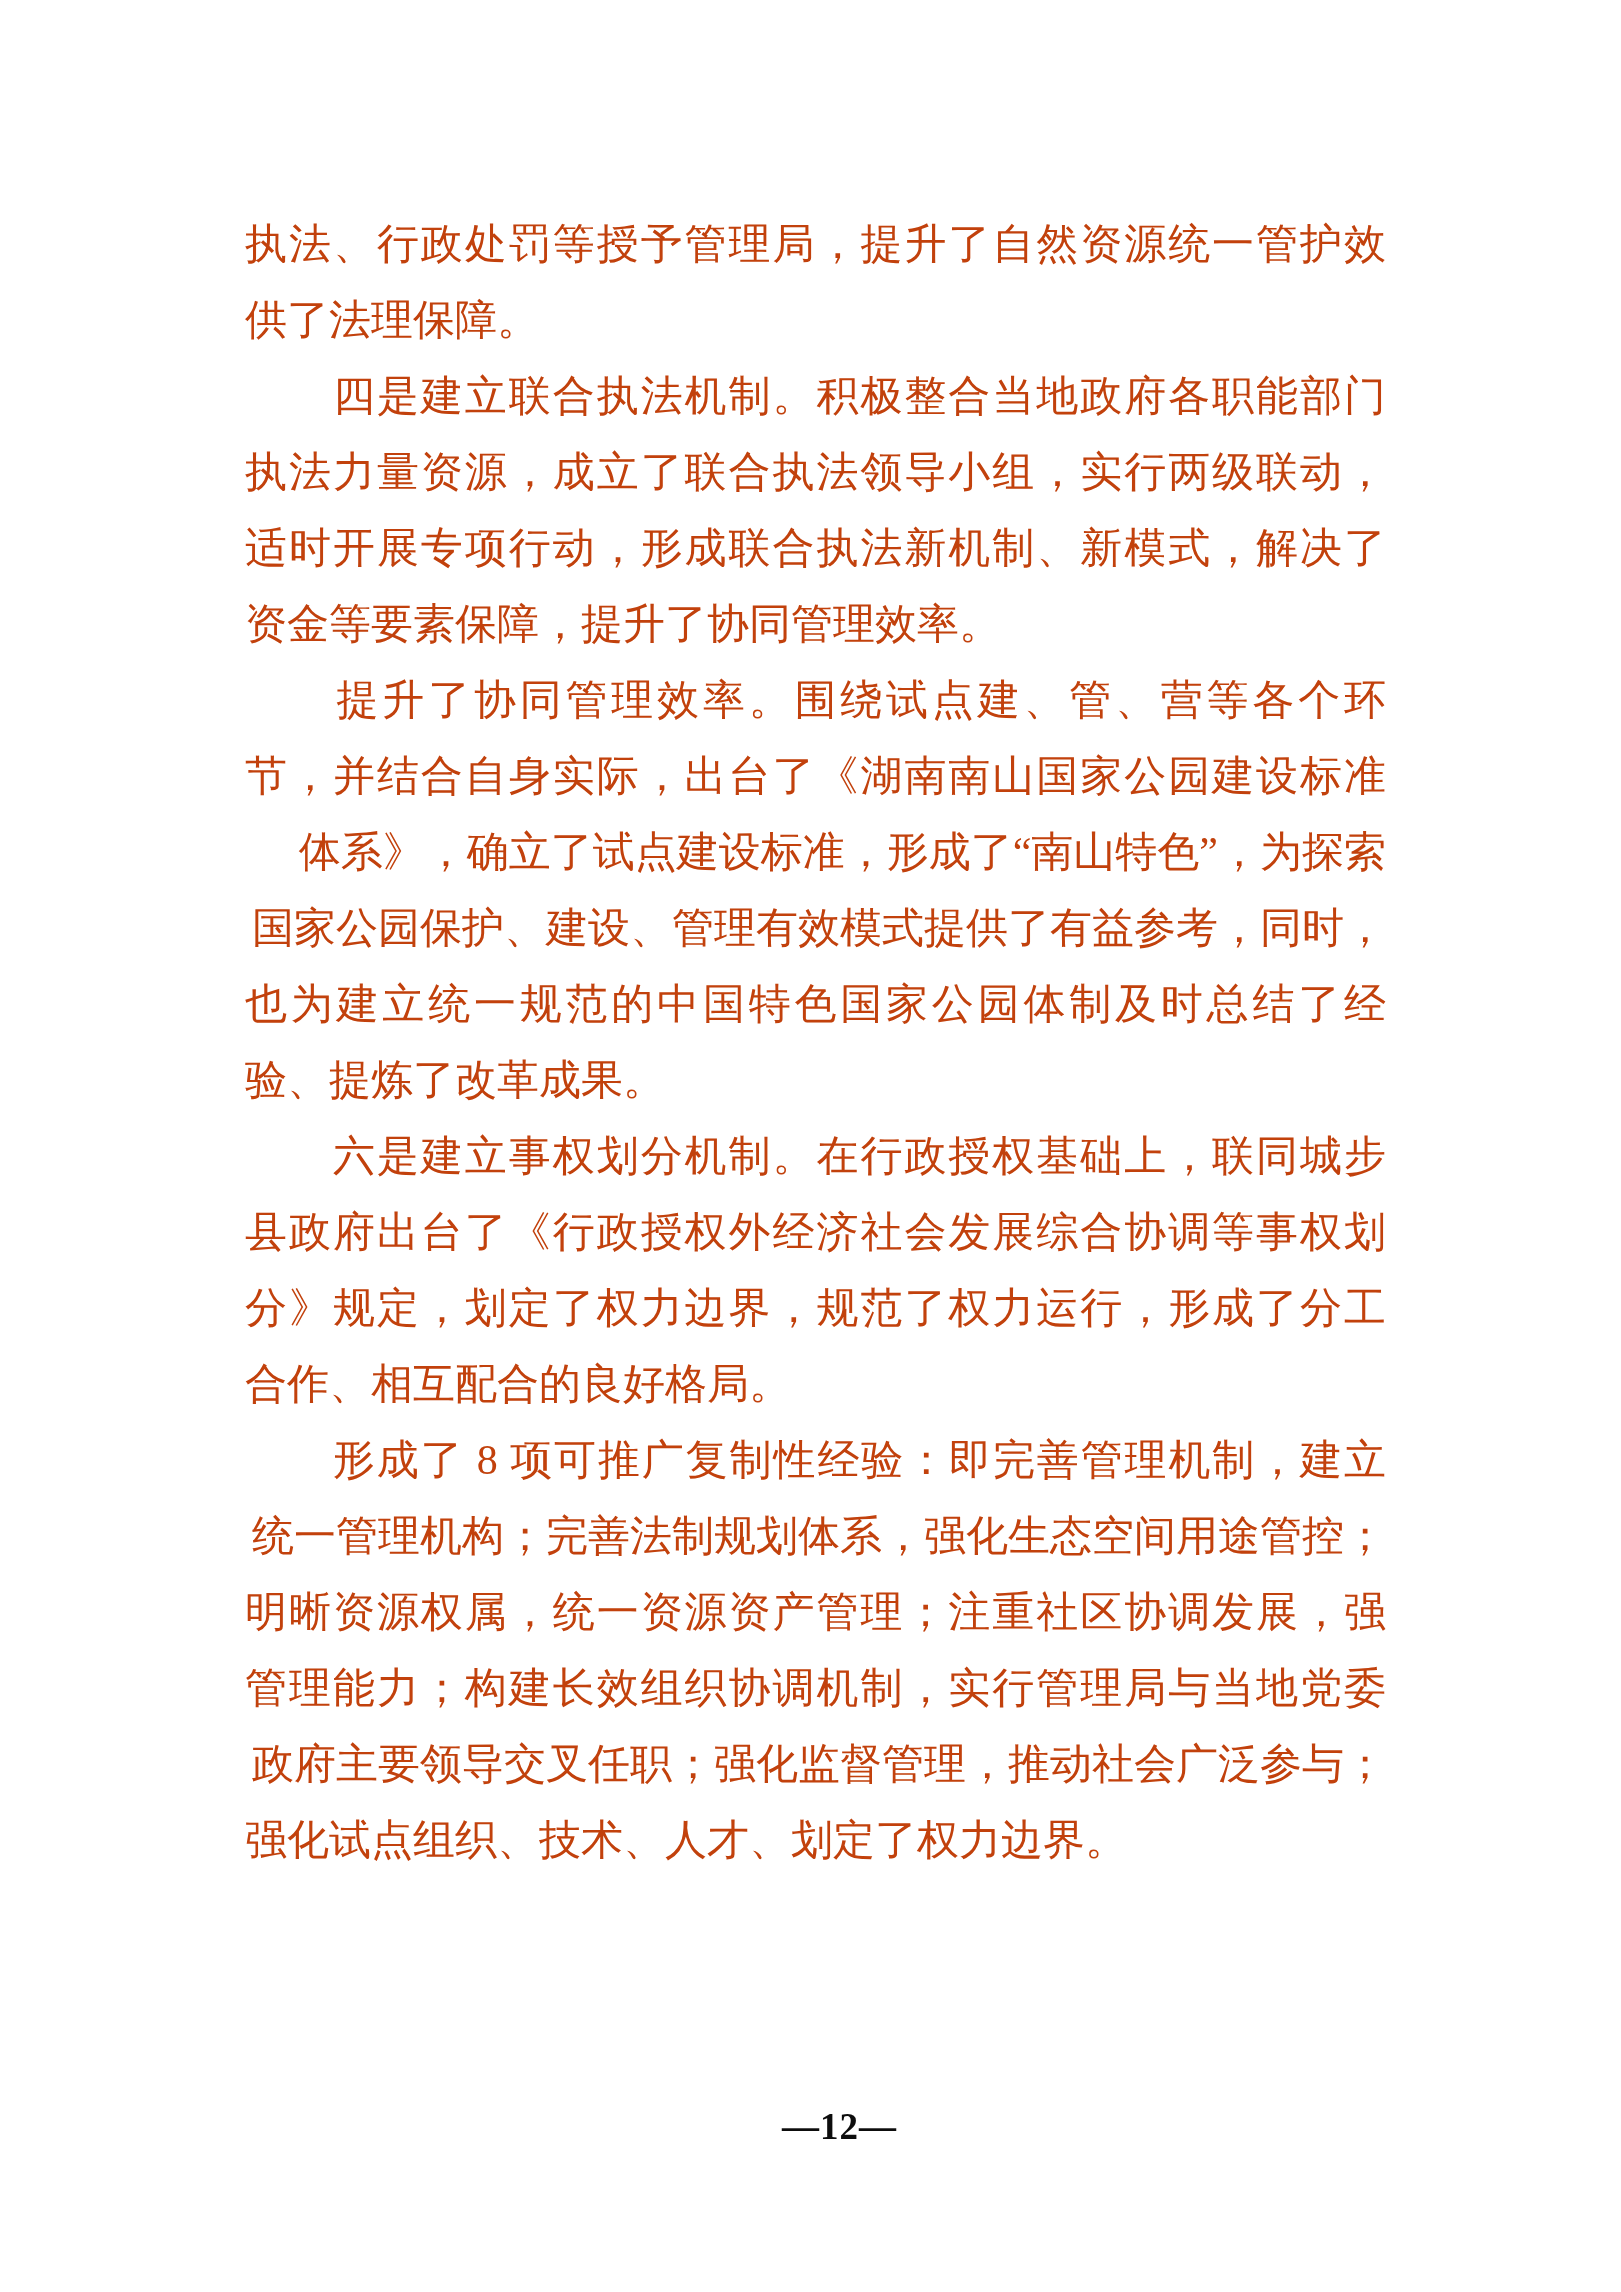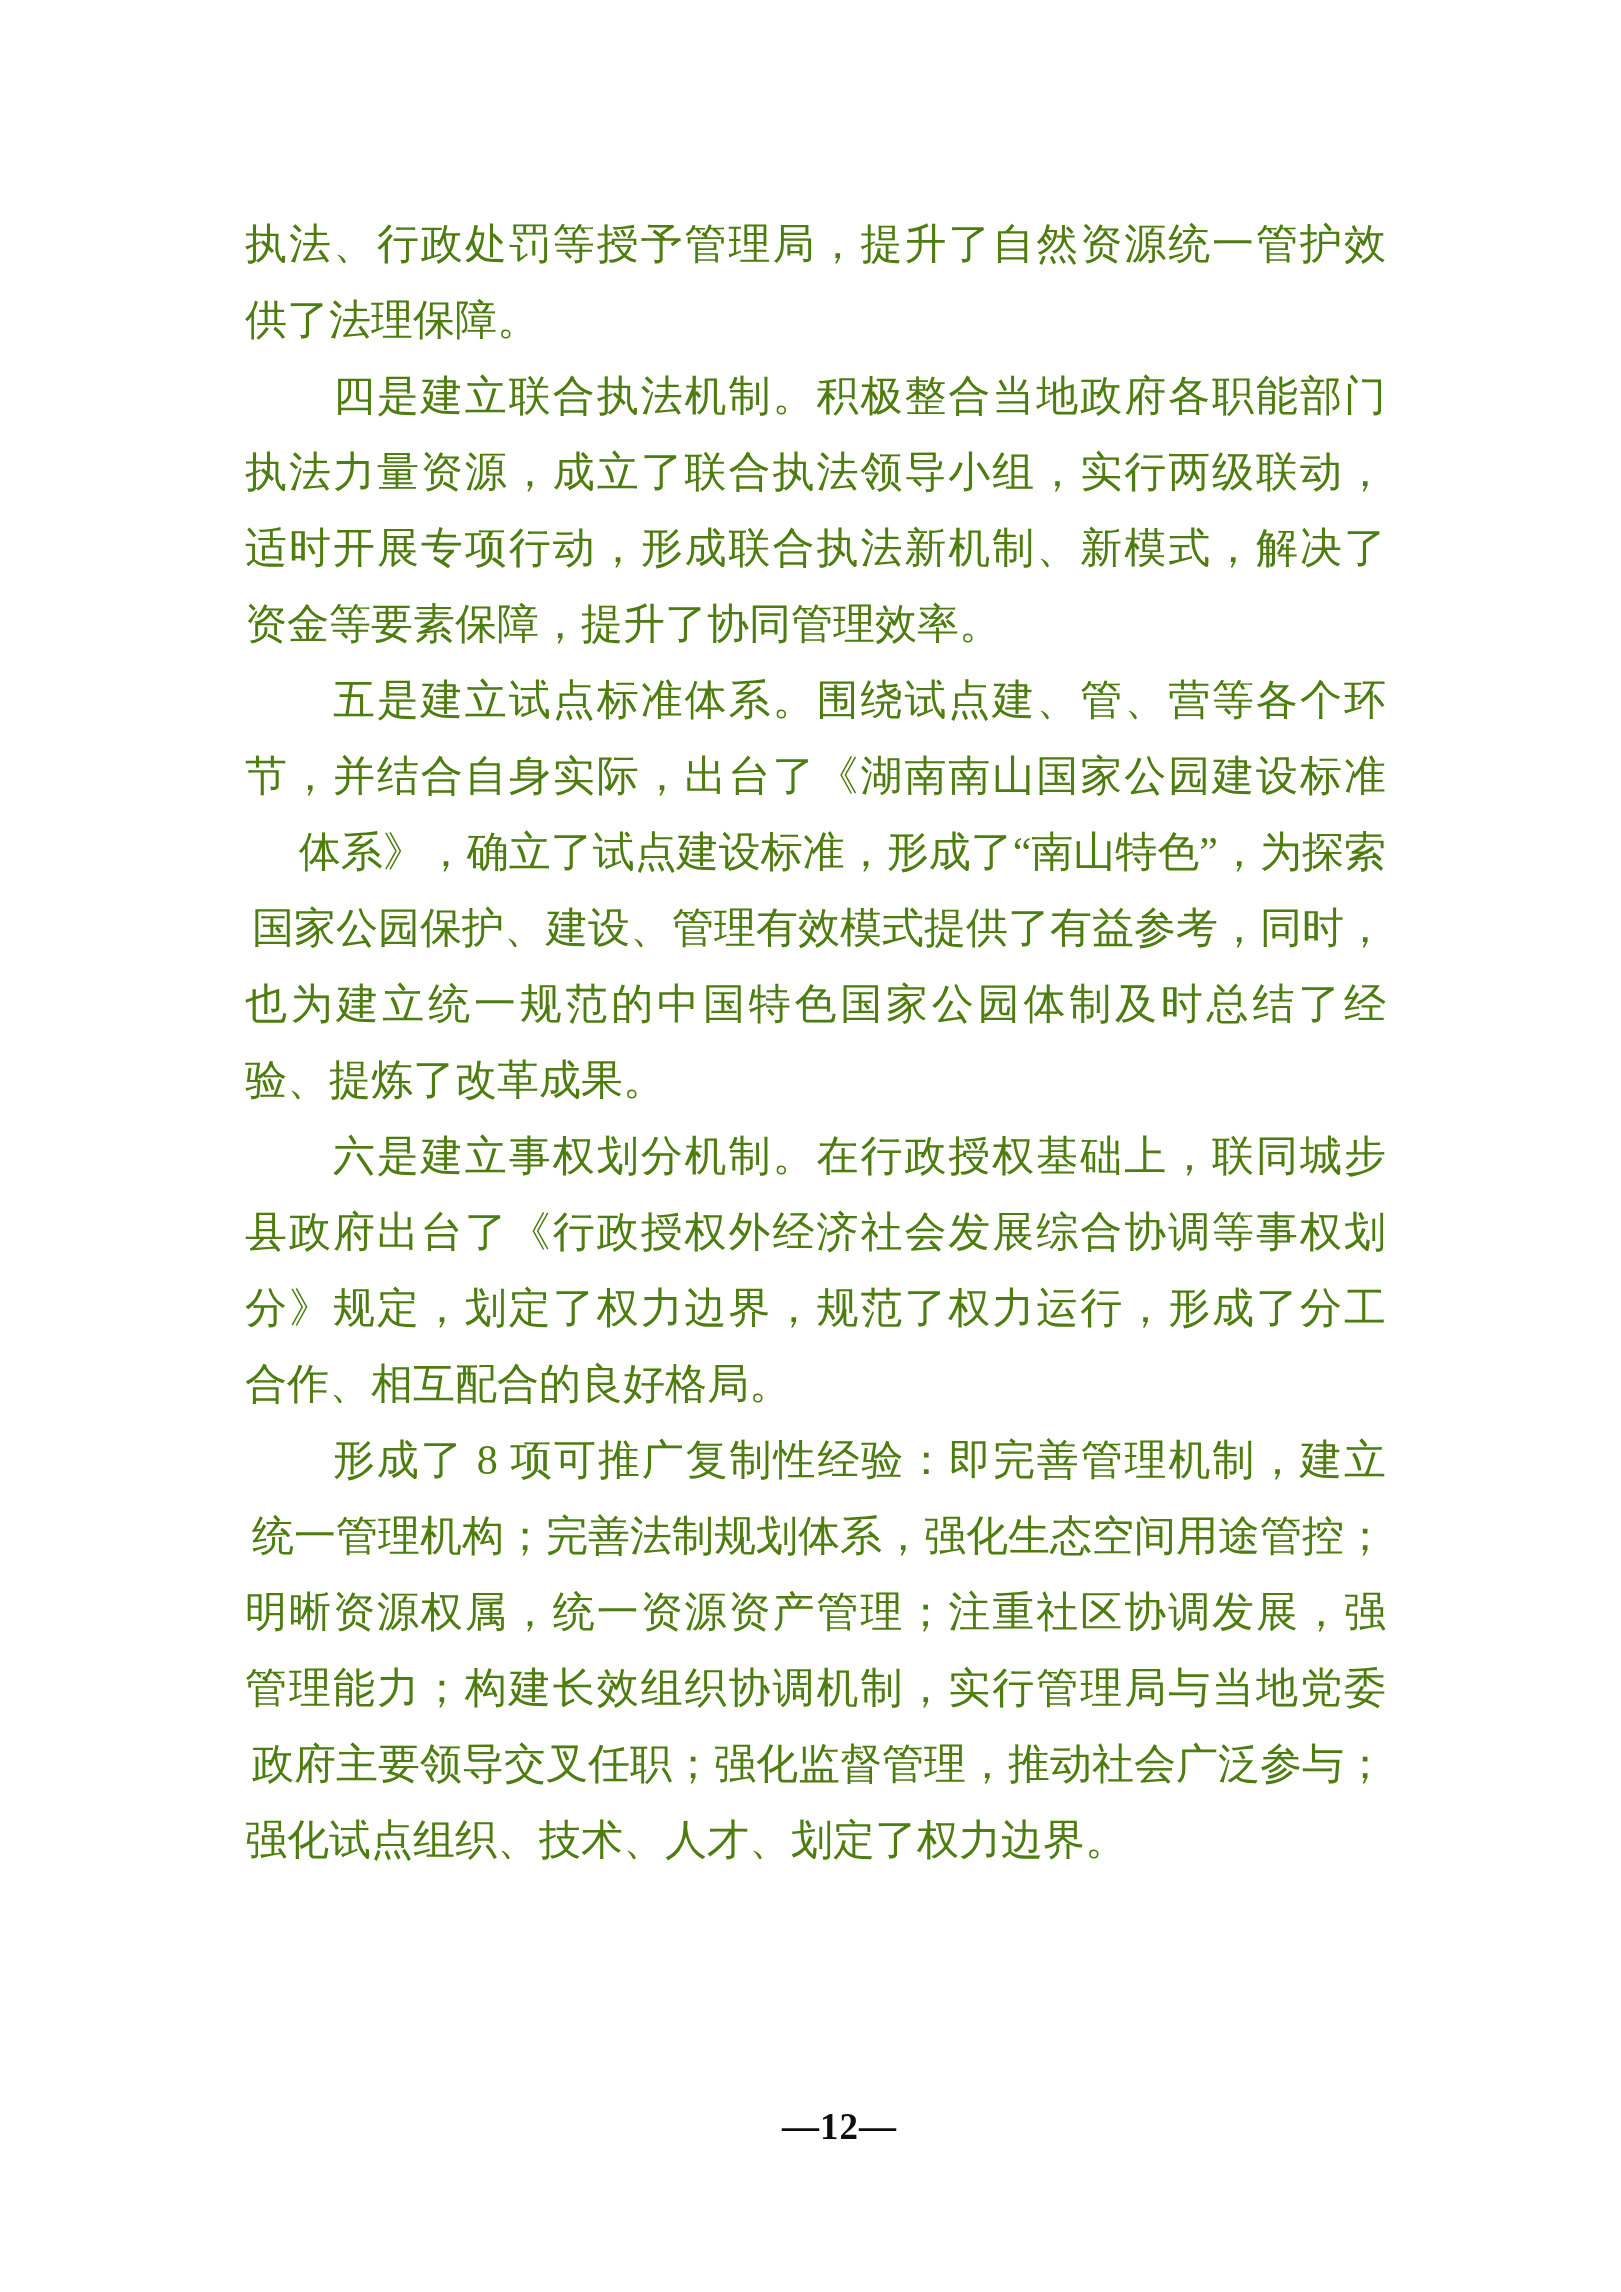--- a/index.html
+++ b/index.html
@@ -18,21 +18,21 @@
     position: absolute;
     left: 245px;
     top: 206px;
     width: 1141px;
   }
   .line {
     font-family: "Liberation Serif", "DejaVu Serif", serif;
     font-size: 42px;
     line-height: 76px;
     height: 76px;
-    color: #4d7c0f;
+    color: #c2410c;
     white-space: normal;
     overflow: visible;
   }
   
   .j {
     text-align: justify;
     text-align-last: justify;
   }
   
   .hang {
@@ -57,21 +57,21 @@
 
 <div class="page">
 
   <div class="text-block">
     <div class="line j">执法、行政处罚等授予管理局，提升了自然资源统一管护效</div>
     <div class="line">供了法理保障。</div>
     <div class="line j">　　四是建立联合执法机制。积极整合当地政府各职能部门</div>
     <div class="line j">执法力量资源，成立了联合执法领导小组，实行两级联动，</div>
     <div class="line j">适时开展专项行动，形成联合执法新机制、新模式，解决了</div>
     <div class="line">资金等要素保障，提升了协同管理效率。</div>
-    <div class="line j">　　五是建立试点标准体系。围绕试点建、管、营等各个环</div>
+    <div class="line j">　　提升了协同管理效率。围绕试点建、管、营等各个环</div>
     <div class="line j">节，并结合自身实际，出台了《湖南南山国家公园建设标准</div>
     <div class="line hang">体系》，确立了试点建设标准，形成了“南山特色”，为探索</div>
     <div class="line hang">国家公园保护、建设、管理有效模式提供了有益参考，同时，</div>
     <div class="line j">也为建立统一规范的中国特色国家公园体制及时总结了经</div>
     <div class="line">验、提炼了改革成果。</div>
     <div class="line j">　　六是建立事权划分机制。在行政授权基础上，联同城步</div>
     <div class="line j">县政府出台了《行政授权外经济社会发展综合协调等事权划</div>
     <div class="line j">分》规定，划定了权力边界，规范了权力运行，形成了分工</div>
     <div class="line">合作、相互配合的良好格局。</div>
     <div class="line j">　　形成了 8 项可推广复制性经验：即完善管理机制，建立</div>

